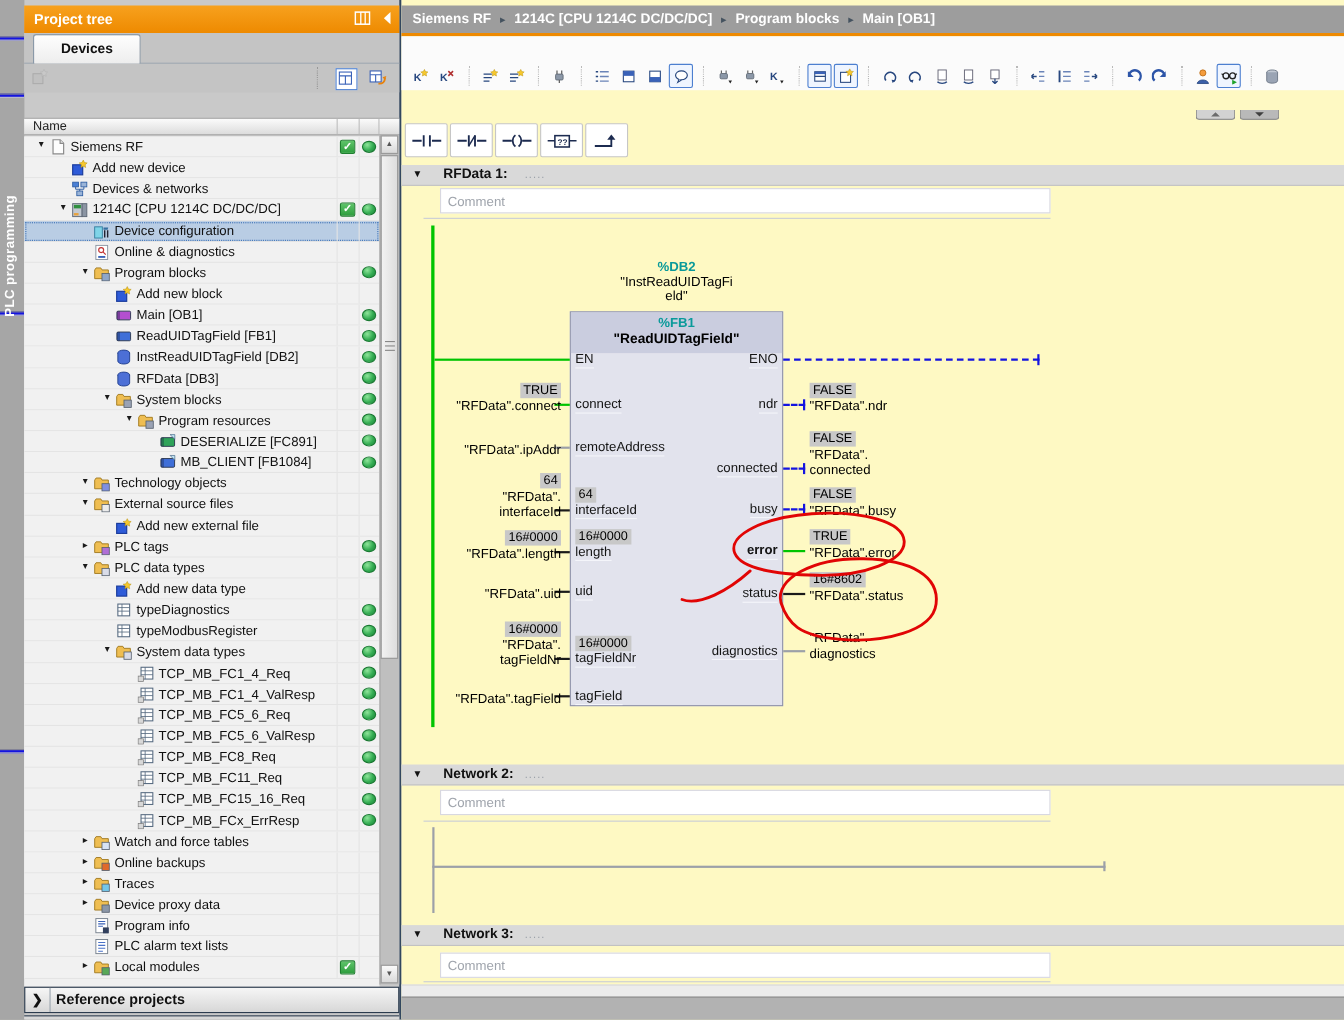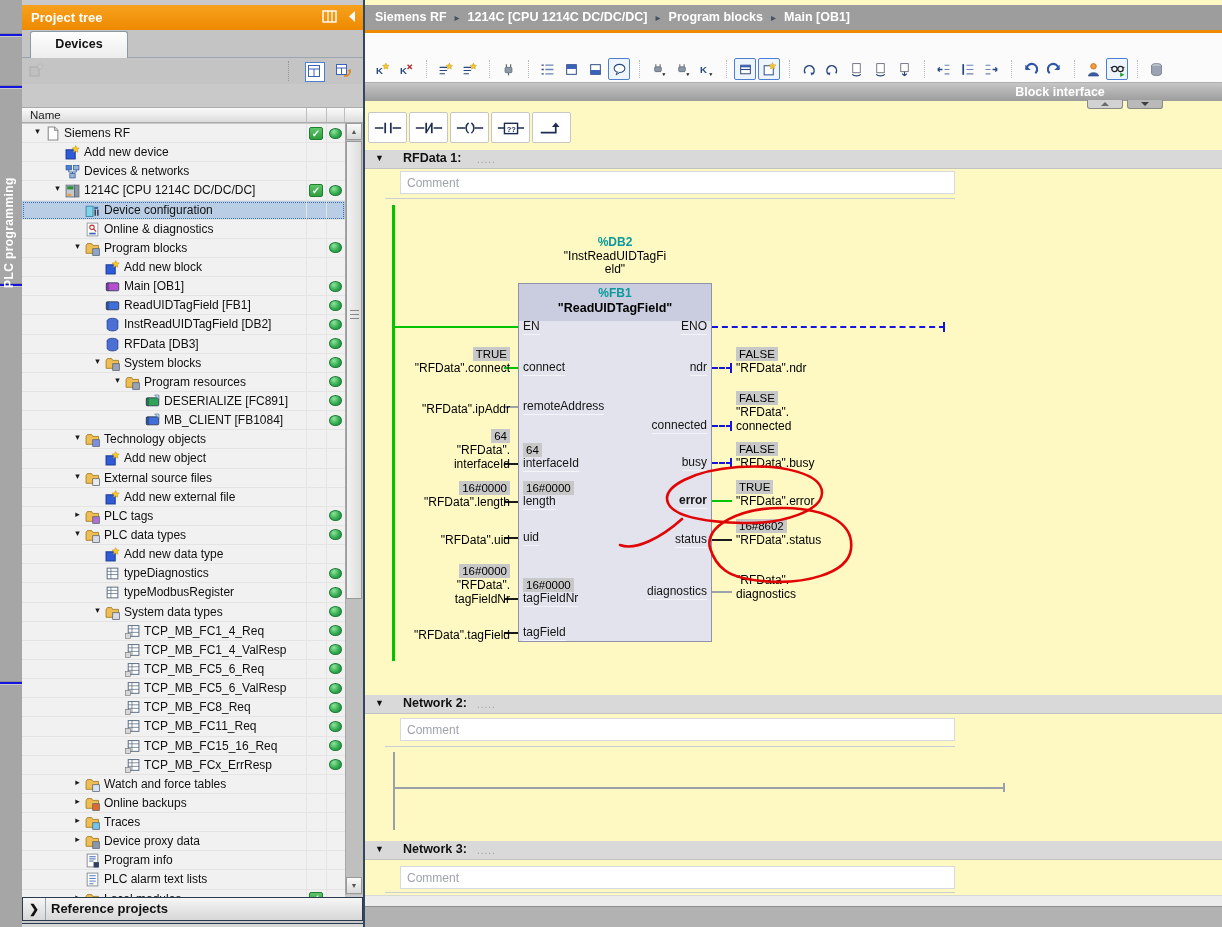--- a/index.html
+++ b/index.html
@@ -317,29 +317,20 @@
           <span class="exp" style="left:50px">▾</span>
           <span class="ric" style="left:63px"><svg viewBox="0 0 14 14" width="15" height="15">
               <path d="M1 11.5V4.2L2.2 2.4h4l1 1.7h5.4v7.4z" fill="#EFBE52" stroke="#A37B22" stroke-width=".8"></path>
               <rect x="7.2" y="7.2" width="6.2" height="6.2" fill="#7F8FE0" stroke="#55606E" stroke-width=".7"></rect>
             </svg></span>
           <span class="lbl" style="left:82px">Technology objects</span>
         </div>
         <div class="pt-row">
           <span class="cline" style="left:284px"></span>
           <span class="cline" style="left:304px"></span>
-          <span class="ric" style="left:83px"><svg viewBox="0 0 14 14" width="15" height="15">
-              <rect x="1" y="4.5" width="8.5" height="8.5" fill="#2E5BD8" stroke="#1B3C9C"></rect>
-              <path transform="translate(6.5,0.5) scale(1)" d="M3.5 0l1 2.1 2.3.3-1.7 1.6.4 2.3-2-1.1-2 1.1.4-2.3L0 2.4l2.3-.3z" fill="#F7C82E" stroke="#B08A00" stroke-width=".4"></path>
-            </svg></span>
-          <span class="lbl" style="left:102px">Add new object</span>
-        </div>
-        <div class="pt-row">
-          <span class="cline" style="left:284px"></span>
-          <span class="cline" style="left:304px"></span>
           <span class="exp" style="left:50px">▾</span>
           <span class="ric" style="left:63px"><svg viewBox="0 0 14 14" width="15" height="15">
               <path d="M1 11.5V4.2L2.2 2.4h4l1 1.7h5.4v7.4z" fill="#EFBE52" stroke="#A37B22" stroke-width=".8"></path>
               <rect x="7.2" y="7.2" width="6.2" height="6.2" fill="#ECECEC" stroke="#55606E" stroke-width=".7"></rect>
             </svg></span>
           <span class="lbl" style="left:82px">External source files</span>
         </div>
         <div class="pt-row">
           <span class="cline" style="left:284px"></span>
           <span class="cline" style="left:304px"></span>
@@ -761,23 +752,20 @@
             </svg>
           </div>
           <div class="tsep"></div>
           <div class="chip">
             <svg viewBox="0 0 14 14" width="15" height="15">
               <ellipse cx="7" cy="3.5" rx="4.6" ry="2" fill="#C2C9D4" stroke="#707A88" stroke-width=".8"></ellipse>
               <path d="M2.4 3.5v7.2c0 1.1 2 2 4.6 2s4.6-.9 4.6-2V3.5" fill="#9AA4B4" stroke="#707A88" stroke-width=".8"></path>
             </svg>
           </div>
         </div>
-    </div>
-    <div class="bif">
-      <div class="t">Block interface</div>
     </div>
     <div class="biftab" style="left:722px">
         <svg width="10" height="6">
           <path d="M1 5l4-4 4 4z" fill="#6B6B6B"></path>
         </svg>
       </div>
     <div class="biftab" style="left:762px;background:#B9B9B9">
         <svg width="10" height="6">
           <path d="M1 1l4 4 4-4z" fill="#3F3F3F"></path>
         </svg>

